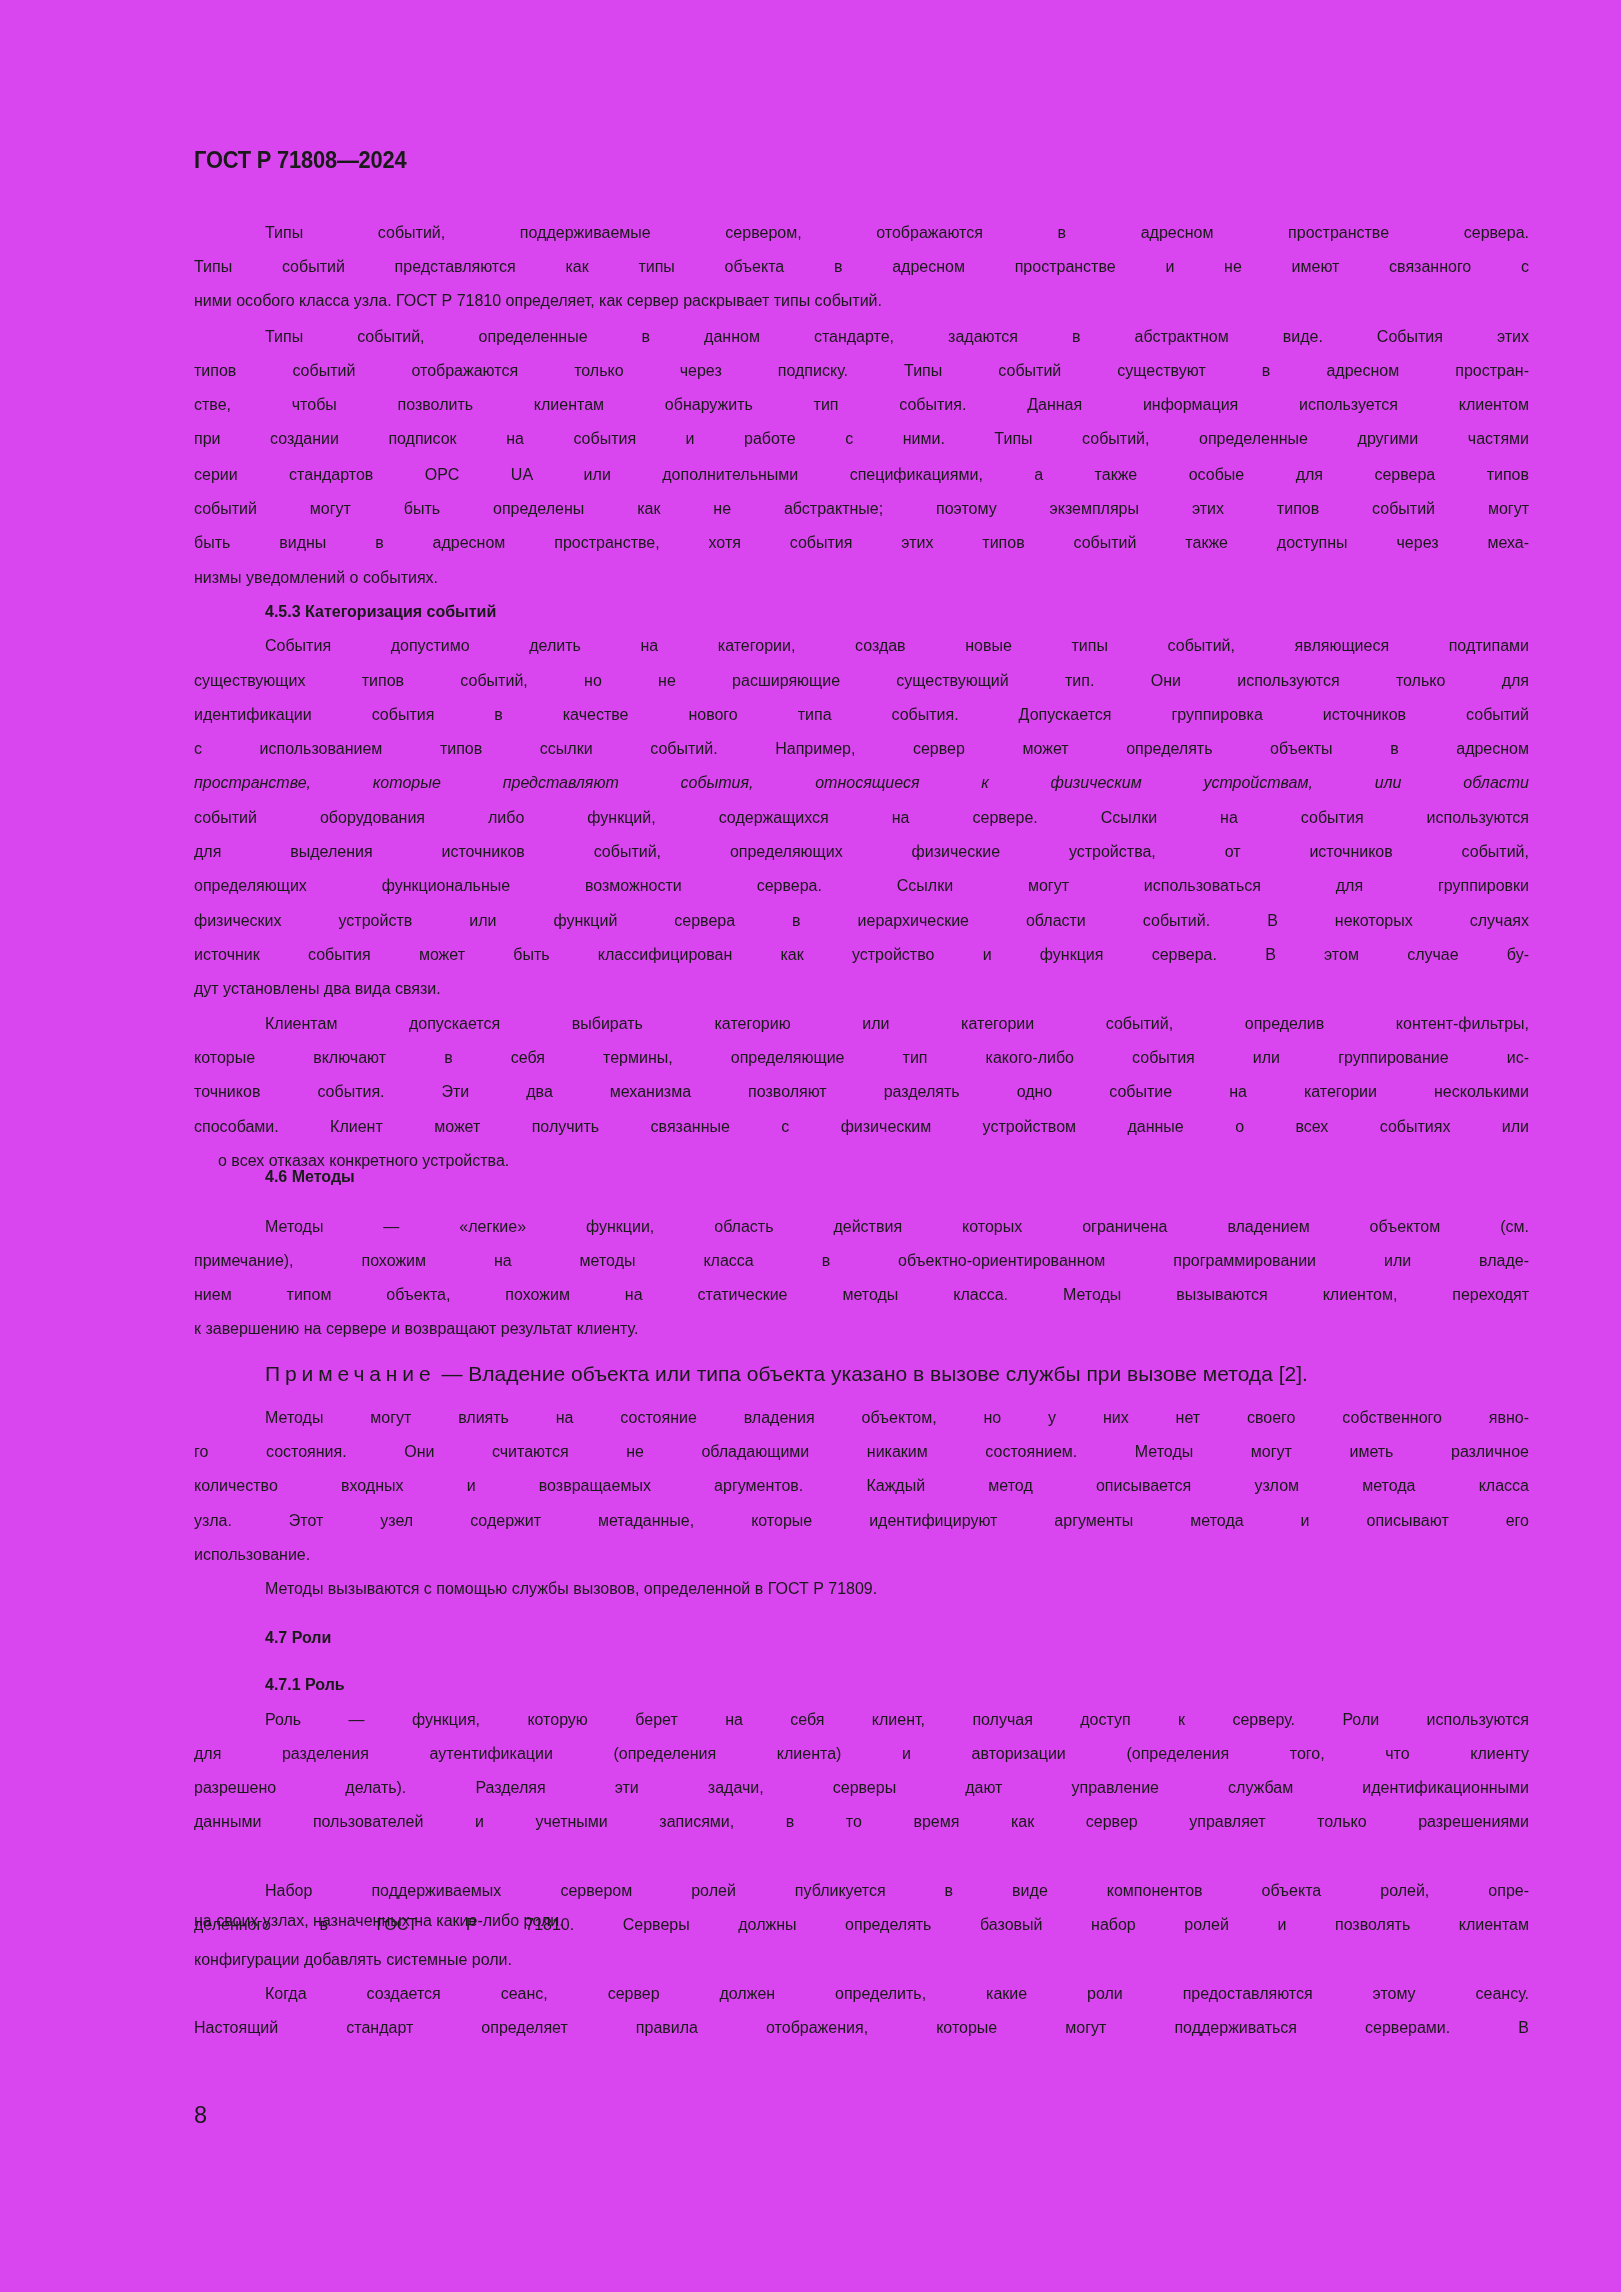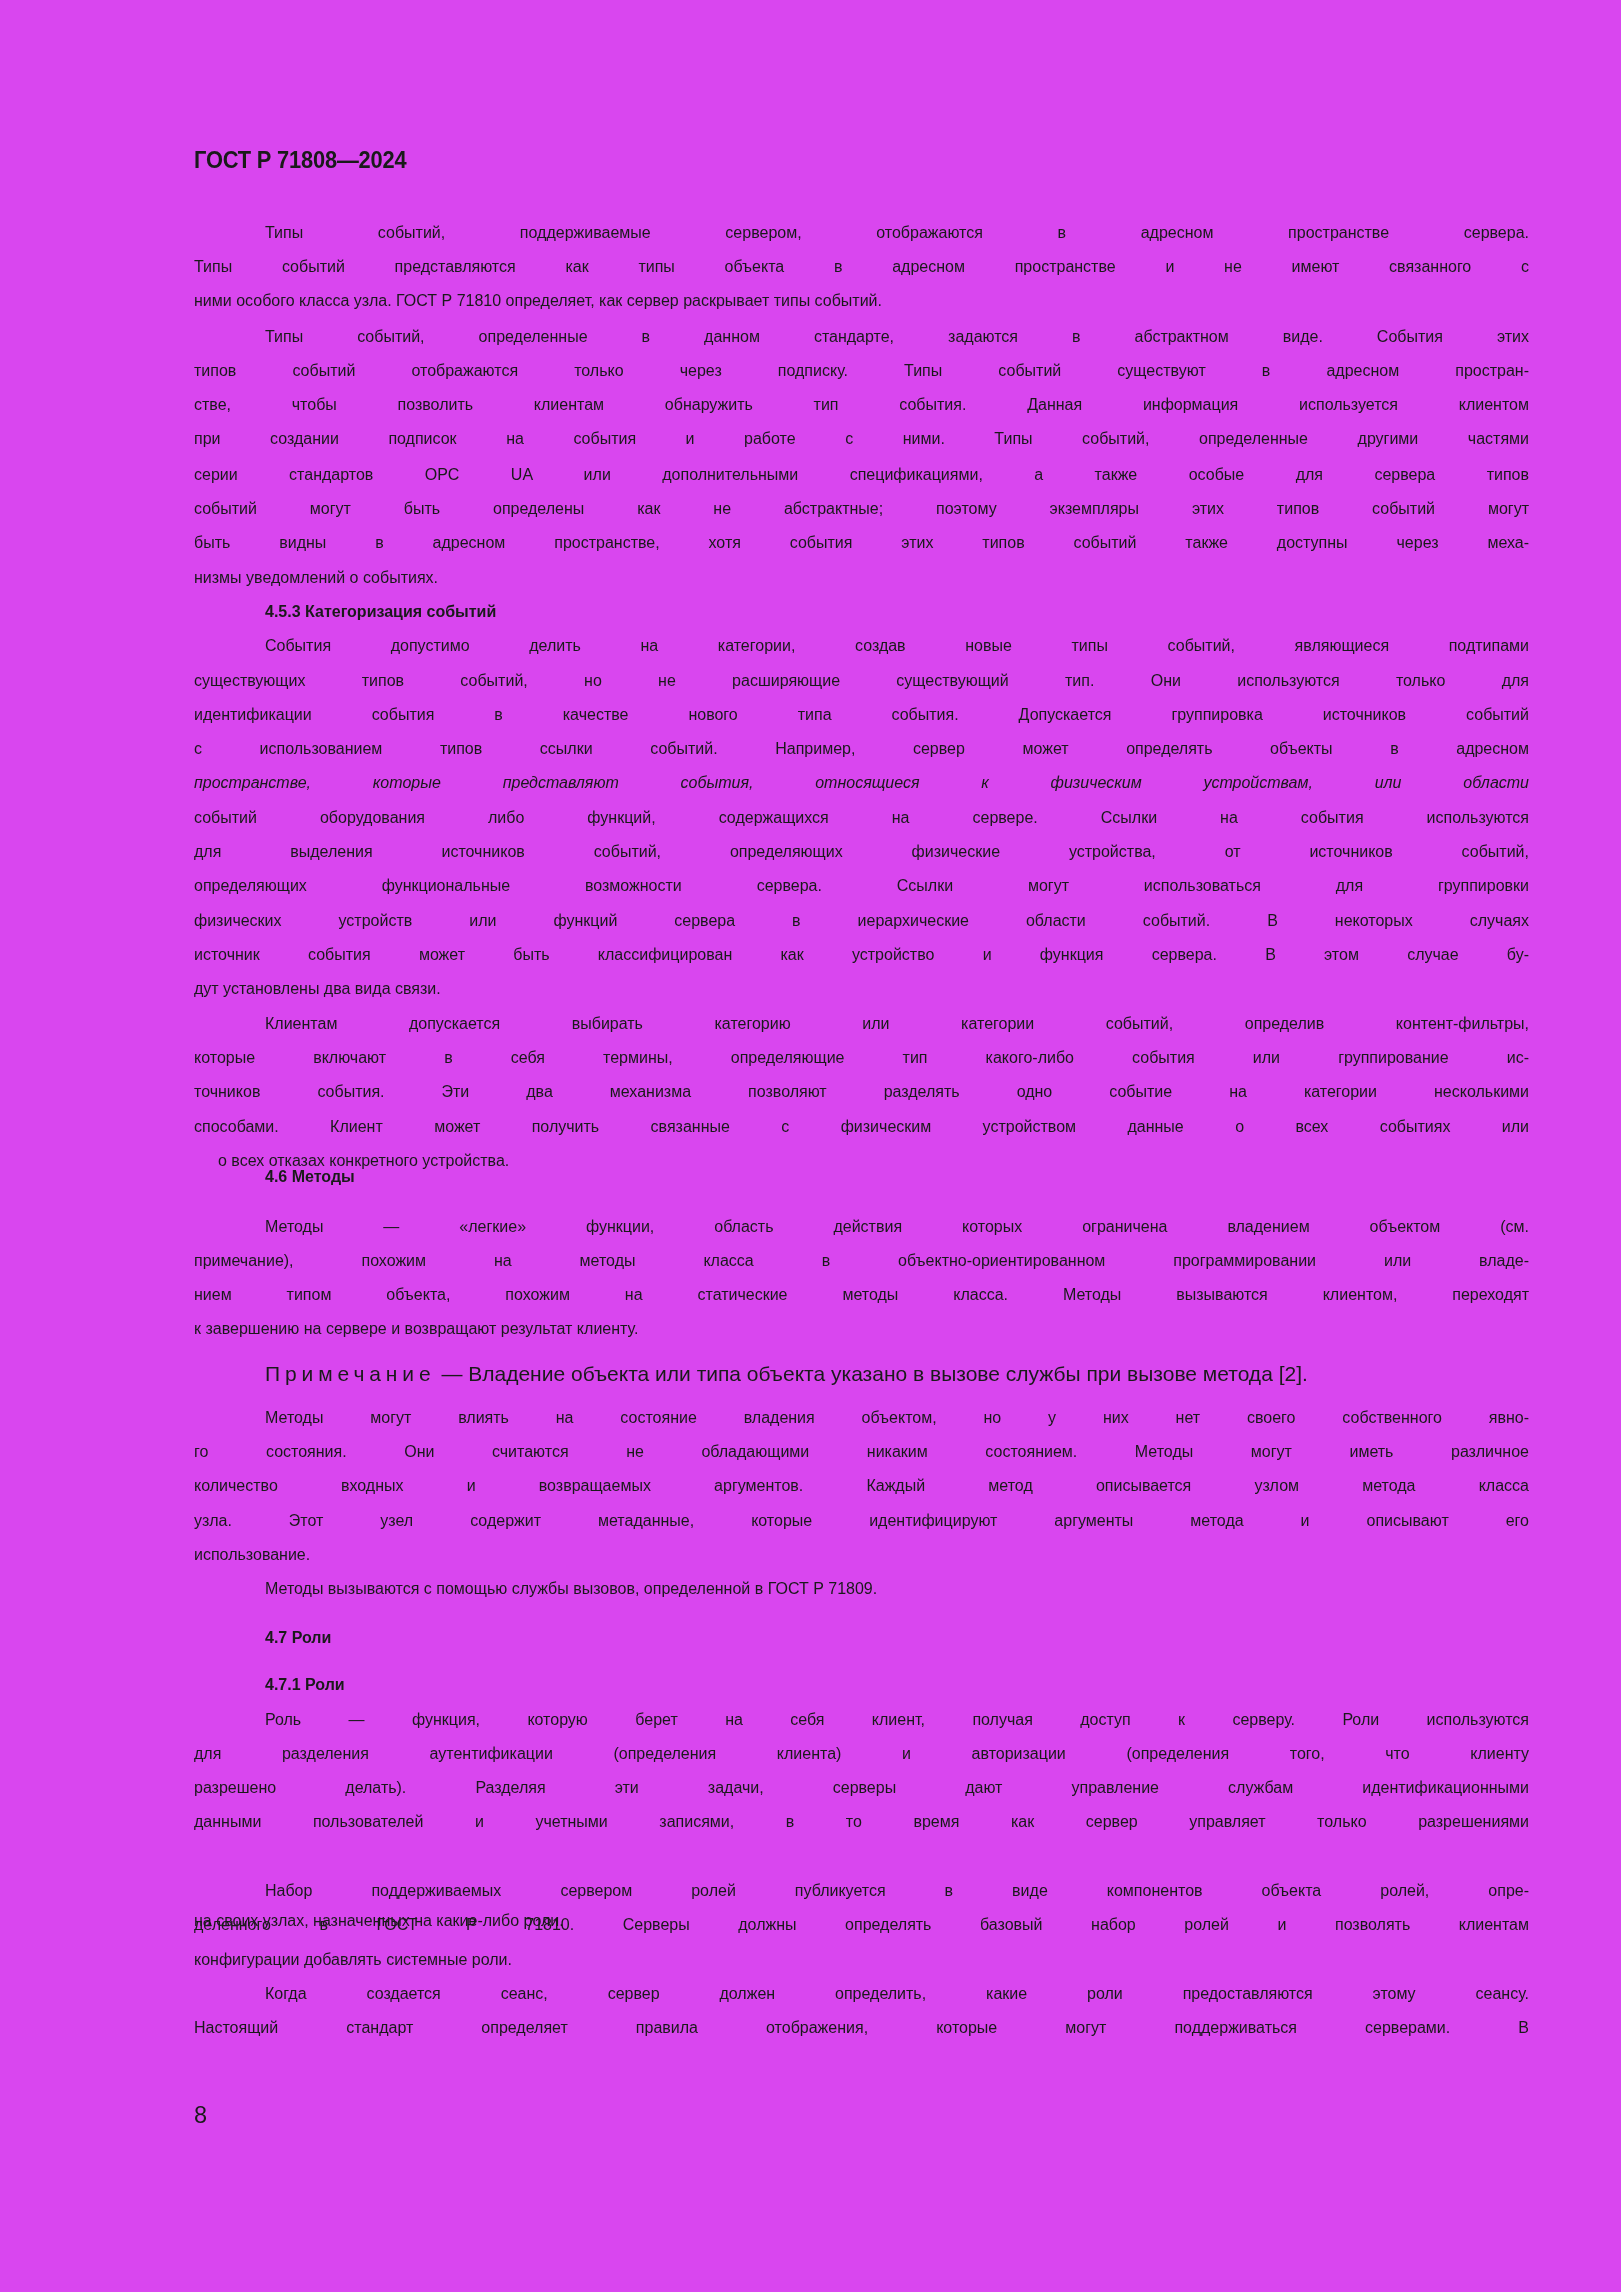--- a/index.html
+++ b/index.html
@@ -56,21 +56,21 @@
       <div class="ln " style="top: 1244px;">примечание), похожим на методы класса в объектно-ориентированном программировании или владе-</div>
       <div class="ln " style="top: 1278px;">нием типом объекта, похожим на статические методы класса. Методы вызываются клиентом, переходят</div>
       <div class="ln last" style="top: 1312px;">к завершению на сервере и возвращают результат клиенту.</div>
       <div class="ln ind" style="top: 1401px;">Методы могут влиять на состояние владения объектом, но у них нет своего собственного явно-</div>
       <div class="ln " style="top: 1435px;">го состояния. Они считаются не обладающими никаким состоянием. Методы могут иметь различное</div>
       <div class="ln " style="top: 1469px;">количество входных и возвращаемых аргументов. Каждый метод описывается узлом метода класса</div>
       <div class="ln " style="top: 1504px;">узла. Этот узел содержит метаданные, которые идентифицируют аргументы метода и описывают его</div>
       <div class="ln last" style="top: 1538px;">использование.</div>
       <div class="ln ind last" style="top: 1572px;">Методы вызываются с помощью службы вызовов, определенной в ГОСТ Р 71809.</div>
       <div class="ln ind head" style="top: 1621px;">4.7 Роли</div>
-      <div class="ln ind head" style="top: 1668px;">4.7.1 Роли</div>
+      <div class="ln ind head" style="top: 1668px;">4.7.1 Роль</div>
       <div class="ln ind" style="top: 1703px;">Роль — функция, которую берет на себя клиент, получая доступ к серверу. Роли используются</div>
       <div class="ln " style="top: 1737px;">для разделения аутентификации (определения клиента) и авторизации (определения того, что клиенту</div>
       <div class="ln " style="top: 1771px;">разрешено делать). Разделяя эти задачи, серверы дают управление службам идентификационными</div>
       <div class="ln " style="top: 1805px;">данными пользователей и учетными записями, в то время как сервер управляет только разрешениями</div>
       <div class="ln last" style="top: 1904px;">на своих узлах, назначенных на какие-либо роли.</div>
       <div class="ln ind" style="top: 1874px;">Набор поддерживаемых сервером ролей публикуется в виде компонентов объекта ролей, опре-</div>
       <div class="ln " style="top: 1908px;">деленного в ГОСТ Р 71810. Серверы должны определять базовый набор ролей и позволять клиентам</div>
       <div class="ln last" style="top: 1943px;">конфигурации добавлять системные роли.</div>
       <div class="ln ind" style="top: 1977px;">Когда создается сеанс, сервер должен определить, какие роли предоставляются этому сеансу.</div>
       <div class="ln " style="top: 2011px;">Настоящий стандарт определяет правила отображения, которые могут поддерживаться серверами. В</div>

